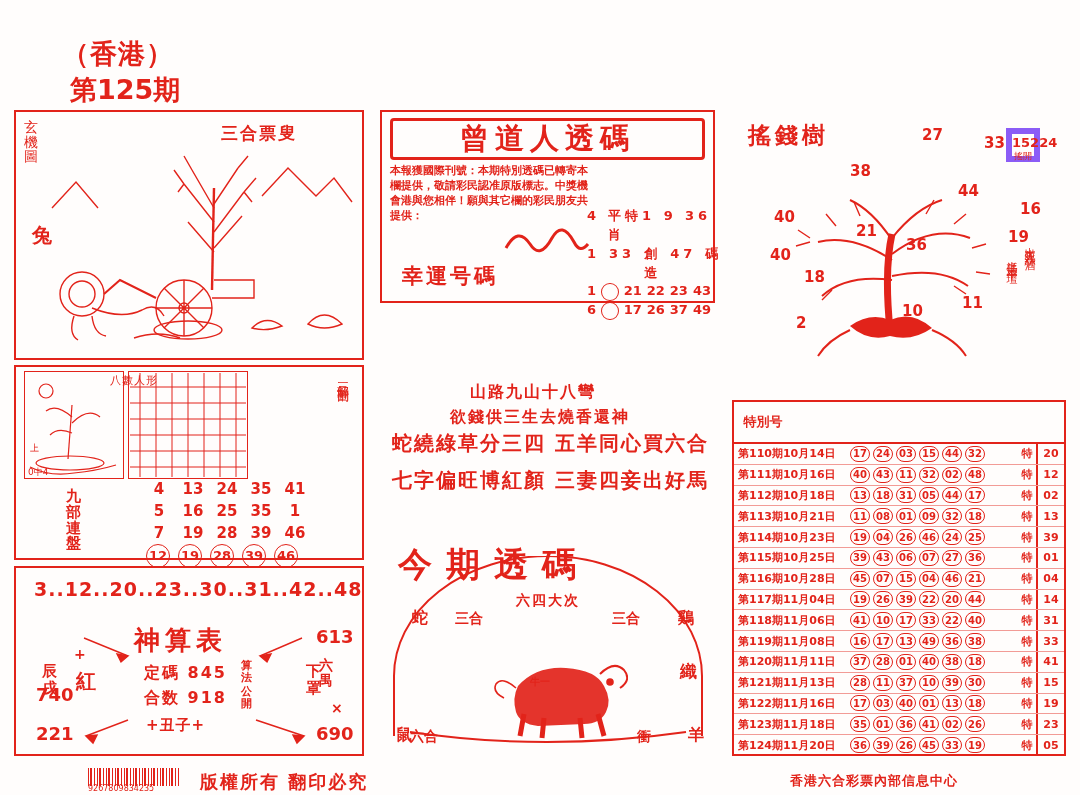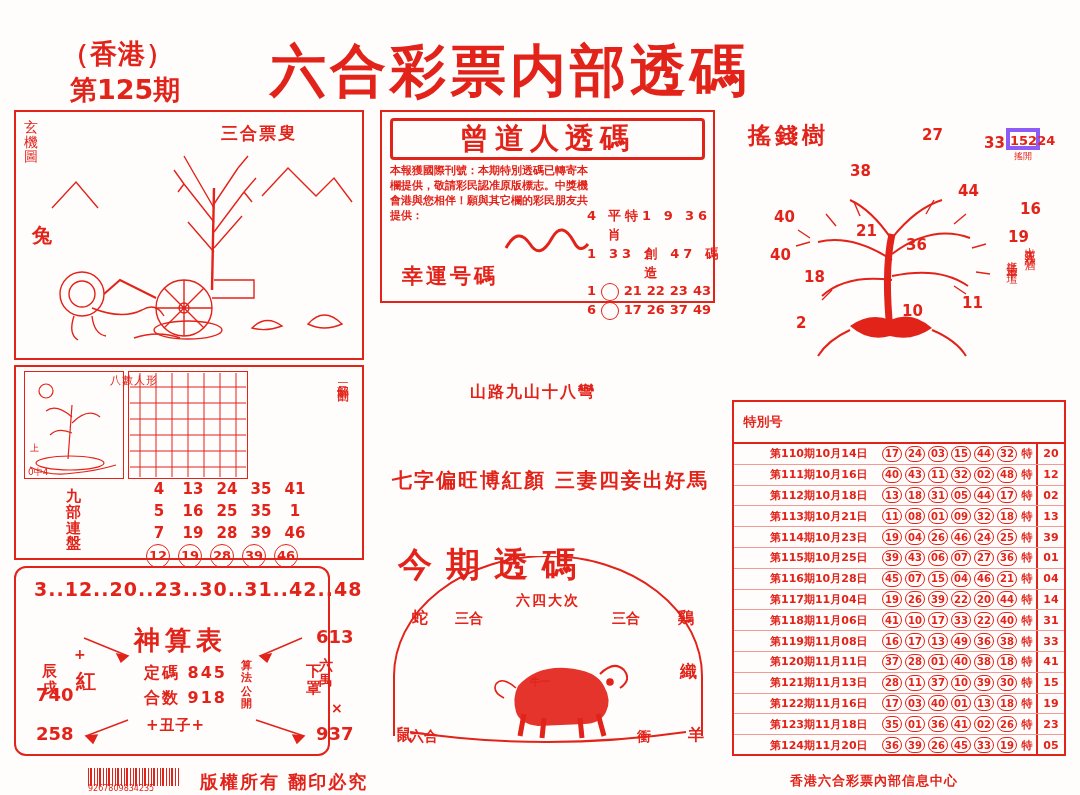--- a/index.html
+++ b/index.html
@@ -74,21 +74,21 @@
     font-size: 20px; font-weight: bold;
   }
   #left-mid-box { left: 14px; top: 365px; width: 350px; height: 195px; }
   #bashu {
     position: absolute; left: 94px; top: 6px; font-size: 11px; letter-spacing: 1px;
   }
   #jiubu {
     position: absolute; left: 50px; top: 122px; width: 22px;
     font-size: 15px; font-weight: bold; line-height: 1.05;
   }
-  #left-bot-box { left: 14px; top: 566px; width: 316px; height: 190px; border-radius: 12px; }
+  #left-bot-box { left: 14px; top: 566px; width: 350px; height: 190px; }
   #numstrip {
     position: absolute; left: 18px; top: 10px;
     font-size: 19px; font-weight: bold; letter-spacing: 1px;
   }
   #shensuanbiao {
     position: absolute; left: 118px; top: 55px;
     font-size: 26px; font-weight: bold; letter-spacing: 5px;
   }
   #num740 { position: absolute; left: 20px; top: 74px; font-size: 18px; font-weight: bold; margin-top: 42px;}
   #num613 { position: absolute; left: 300px; top: 58px; font-size: 18px; font-weight: bold;}
@@ -150,22 +150,22 @@
   #z-liuhe  { left: 410px; top: 728px; font-size: 14px;}
   #z-chong  { left: 637px; top: 728px; font-size: 14px;}
   #z-top-small { left: 516px; top: 592px; font-size: 14px; letter-spacing: 2px;}
   #z-zhi { left: 680px; top: 660px; font-size: 17px; font-weight: bold;}
   #z-niuyi { left: 530px; top: 675px; font-size: 10px;}
   #yaoqianshu {
     position: absolute; left: 748px; top: 120px;
     font-size: 23px; font-weight: bold; letter-spacing: 4px;
   }
   #stamp {
-    position: absolute; left: 1006px; top: 128px; width: 34px; height: 22px;
-    border: 4px solid #8b5cf6; box-sizing: border-box;
+    position: absolute; left: 1006px; top: 128px; width: 34px; height: 34px;
+    border: 6px solid #8b5cf6; box-sizing: border-box;
     font-size: 13px; text-align: center; line-height: 18px; font-weight: bold;
   }
   #stamp2 {
     position: absolute; left: 1010px; top: 152px;
     font-size: 9px; text-align: center; width: 26px; line-height: 1.1;
   }
   .tree-num { position: absolute; font-size: 15px; font-weight: bold;}
   #right-vert1 { position: absolute; left: 1022px; top: 238px; font-size: 11px; width: 13px; line-height: 1.15;}
   #right-vert2 { position: absolute; left: 1004px; top: 252px; font-size: 11px; width: 13px; line-height: 1.15;}
   #erqi { position: absolute; left: 742px; top: 355px; font-size: 17px; font-weight: bold; letter-spacing: 1px;}
@@ -184,21 +184,21 @@
     width: 58px; display: flex; align-items: center; justify-content: center;
     font-size: 13px; font-weight: bold; text-align: center; line-height: 1.1;
   }
   #sched-rows { position: absolute; left: 0; top: 42px; width: 100%; }
   .srow {
     display: flex; align-items: center; height: 20.8px;
     font-size: 11px; font-weight: bold;
     border-bottom: 1px solid rgba(226,35,26,0.45);
     box-sizing: border-box;
   }
-  .srow .date { width: 112px; padding-left: 4px; white-space: nowrap; margin-left: 32px; }
+  .srow .date { width: 112px; padding-left: 4px; white-space: nowrap; }
   .srow .balls { flex: 1; display: flex; gap: 3px; }
   .ball {
     width: 20px; height: 16px; border: 1px solid #e2231a; border-radius: 8px;
     display: flex; align-items: center; justify-content: center;
     font-size: 10px; box-sizing: border-box;
   }
   .srow .te { width: 18px; text-align: center; font-size: 11px;}
   .srow .sp {
     width: 26px; text-align: center;
     border-left: 2px solid #e2231a;
@@ -235,21 +235,20 @@
   .art { position: absolute; }
   svg { display: block; }
 </style>
 </head>
 <body>
 
 <div class="page">
 
   <div class="hk-label">（香港）</div>
   <div class="issue">第125期</div>
-  <div class="main-title">六合彩票内部透碼</div>
 
   <div class="box" id="left-top-box">
     <div id="xuanji">玄機圖</div>
     <div id="sanhe-label">三合票叟</div>
     <div id="rabbit-label">兔</div>
     <div class="art" style="left:0;top:0;">
       <svg width="346" height="246" viewBox="0 0 346 246">
         <g stroke="#e2231a" fill="none" stroke-width="1.4">
 
           <path d="M36 96 L60 70 L82 96"></path>
@@ -336,22 +335,22 @@
         <span class="ngcell ngcirc">46</span>
       </div>
     </div>
   </div>
 
   <div class="box" id="left-bot-box">
     <div id="numstrip">3..12..20..23..30..31..42..48</div>
     <div id="shensuanbiao">神算表</div>
     <div id="num740">740</div>
     <div id="num613">613</div>
-    <div id="num258">258</div>
-    <div id="num937">937</div>
+    <div id="num258">221</div>
+    <div id="num937">690</div>
     <div id="dingma">定碼 845</div>
     <div id="heshu">合数 918</div>
     <div id="suanfa">算法</div>
     <div id="gongkai">公開</div>
     <div id="chouzi">+丑子+</div>
     <div id="chenxu">辰戌</div>
     <div id="hong">紅</div>
     <div id="plus1">+</div>
     <div id="xiazhu">下罩</div>
     <div id="liuhe2">六禺</div>
@@ -412,20 +411,22 @@
     <div class="art" style="left:120px;top:108px;">
       <svg width="90" height="40" viewBox="0 0 90 40">
         <g stroke="#e2231a" fill="none" stroke-width="3">
           <path d="M4 28 q12 -22 24 -4 q10 16 22 -6 q10 -18 22 4 q6 12 14 2"></path>
         </g>
       </svg>
     </div>
   </div>
 
   <div id="zds-sub1">山路九山十八彎</div>
+  <div id="zds-sub2">欲錢供三生去燒香還神</div>
+  <div id="zds-l1">蛇繞綠草分三四    五羊同心買六合</div>
   <div id="zds-l2">七字偏旺博紅顏    三妻四妾出好馬</div>
 
   <div id="jinqi-title">今期透碼</div>
   <div class="art" style="left:380px;top:556px;">
     <svg width="336" height="200" viewBox="0 0 336 200">
       <g stroke="#e2231a" fill="none" stroke-width="2">
         <path d="M14 120 A 154 120 0 0 1 322 120"></path>
         <path d="M14 120 L14 180 M322 120 L322 180"></path>
         <path d="M30 176 q136 20 276 0"></path>
       </g>

